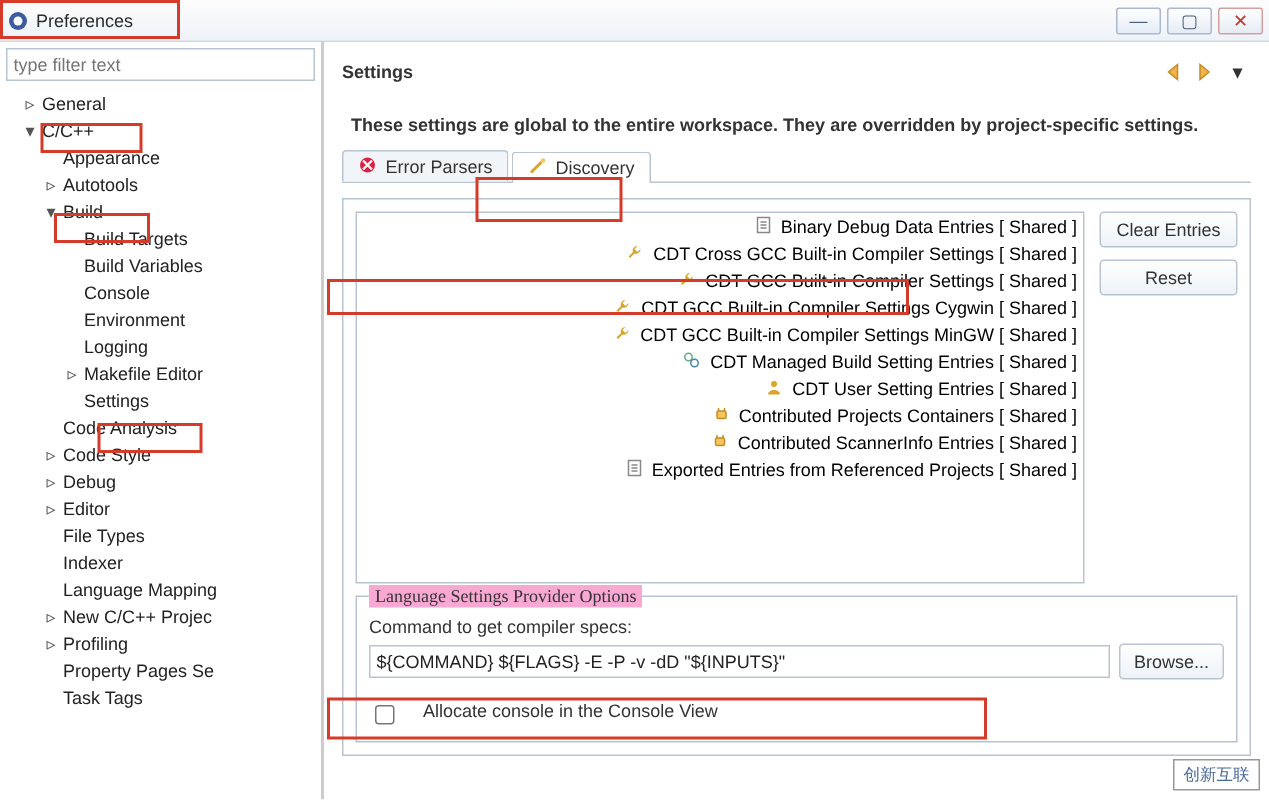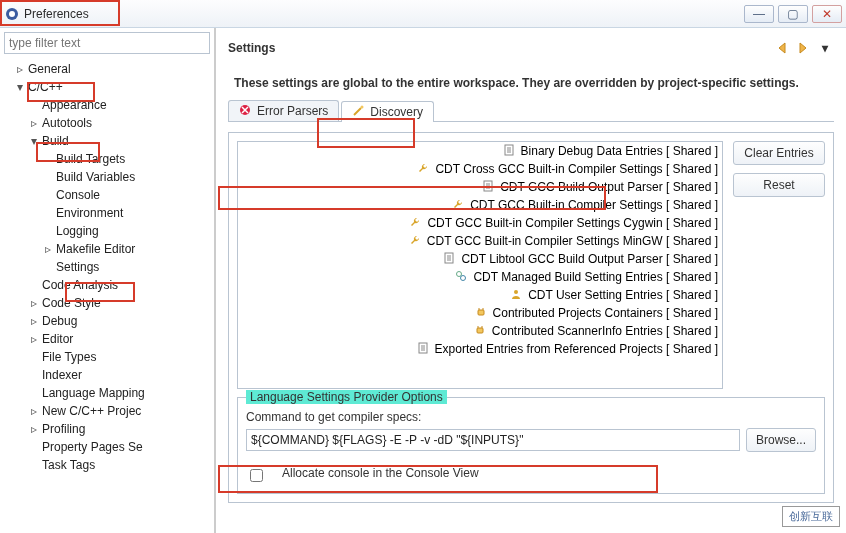--- a/index.html
+++ b/index.html
@@ -40,21 +40,21 @@
 
 .listpanel { border:1px solid #b9c4d1; margin-top:10px; padding:8px; }
 .listbox-wrap{display:flex;gap:10px;}
 .listbox { flex:1; height: 248px; border:1px solid #b9c4d1; overflow-y:scroll; background:#fff;}
 .lbrow { padding: 2px 4px; display:flex;align-items:center;gap:4px;white-space:nowrap;justify-content:flex-end;}
 .lbrow .licon{width:14px;height:14px;display:inline-flex;flex-shrink:0;}
 .sidebtns { width: 92px; display:flex;flex-direction:column;gap:8px;}
 .btn { border:1px solid #b9c4d1; border-radius:3px; background:linear-gradient(#fefefe,#eef2f7); height:24px; display:flex;align-items:center;justify-content:center;color:#333;}
 
 .opts { border:1px solid #b9c4d1; margin-top:8px; padding: 4px 8px 8px 8px;}
-.opts .leg { position:relative; top:-12px; background:#5eead4; padding:0 4px; display:inline-block;color:#333;}
+.opts .leg { position:relative; top:-12px; background:#f9a8d4; padding:0 4px; display:inline-block;color:#333;font-family:Liberation Serif, serif;}
 .cmdlabel{margin-top:-6px;color:#333;}
 .cmdrow { display:flex;gap:6px;margin-top:4px;align-items:center;}
 .cmdrow input { flex:1;height:22px;border:1px solid #b9c4d1;padding:2px 4px;color:#222;}
 .chk { display:flex;gap:16px;margin-top:14px;color:#333;}
 .chk input{width:13px;height:13px;}
 
 
 .hl { position:absolute; border:2px solid #d63b2a; pointer-events:none; }
 
 
@@ -226,58 +226,40 @@
               <span class="licon">
                 <svg width="12" height="12">
                   <path d="M8 2a3 3 0 0 0-3 4L2 9l1 1 3-3a3 3 0 0 0 4-3L8 6 6 4z" fill="#d9a52b"></path>
                 </svg>
               </span>
               <span>CDT Cross GCC Built-in Compiler Settings   [ Shared ]</span>
             </div>
             <div class="lbrow">
               <span class="licon">
                 <svg width="12" height="12">
-                  <rect x="2" y="1" width="8" height="10" fill="#fff" stroke="#888"></rect>
-                  <path d="M4 4h4M4 6h4M4 8h4" stroke="#888"></path>
-                </svg>
-              </span>
-              <span>CDT GCC Build Output Parser   [ Shared ]</span>
-            </div>
-            <div class="lbrow">
-              <span class="licon">
-                <svg width="12" height="12">
                   <path d="M8 2a3 3 0 0 0-3 4L2 9l1 1 3-3a3 3 0 0 0 4-3L8 6 6 4z" fill="#d9a52b"></path>
                 </svg>
               </span>
               <span>CDT GCC Built-in Compiler Settings   [ Shared ]</span>
             </div>
             <div class="lbrow">
               <span class="licon">
                 <svg width="12" height="12">
                   <path d="M8 2a3 3 0 0 0-3 4L2 9l1 1 3-3a3 3 0 0 0 4-3L8 6 6 4z" fill="#d9a52b"></path>
                 </svg>
               </span>
               <span>CDT GCC Built-in Compiler Settings Cygwin   [ Shared ]</span>
             </div>
             <div class="lbrow">
               <span class="licon">
                 <svg width="12" height="12">
                   <path d="M8 2a3 3 0 0 0-3 4L2 9l1 1 3-3a3 3 0 0 0 4-3L8 6 6 4z" fill="#d9a52b"></path>
                 </svg>
               </span>
               <span>CDT GCC Built-in Compiler Settings MinGW   [ Shared ]</span>
-            </div>
-            <div class="lbrow">
-              <span class="licon">
-                <svg width="12" height="12">
-                  <rect x="2" y="1" width="8" height="10" fill="#fff" stroke="#888"></rect>
-                  <path d="M4 4h4M4 6h4M4 8h4" stroke="#888"></path>
-                </svg>
-              </span>
-              <span>CDT Libtool GCC Build Output Parser   [ Shared ]</span>
             </div>
             <div class="lbrow">
               <span class="licon">
                 <svg width="12" height="12">
                   <circle cx="4" cy="4" r="2.5" fill="none" stroke="#6a8"></circle>
                   <circle cx="8" cy="8" r="2.5" fill="none" stroke="#48a"></circle>
                 </svg>
               </span>
               <span>CDT Managed Build Setting Entries   [ Shared ]</span>
             </div>

